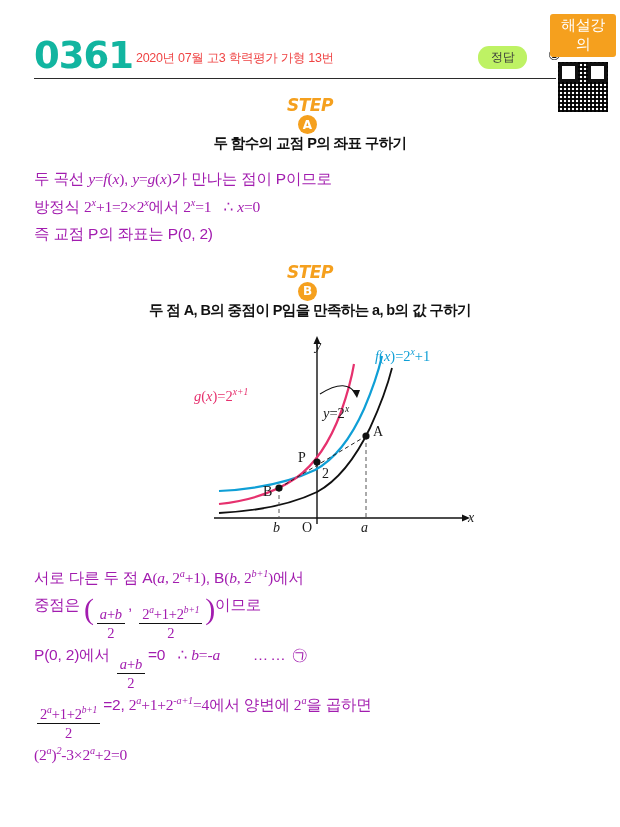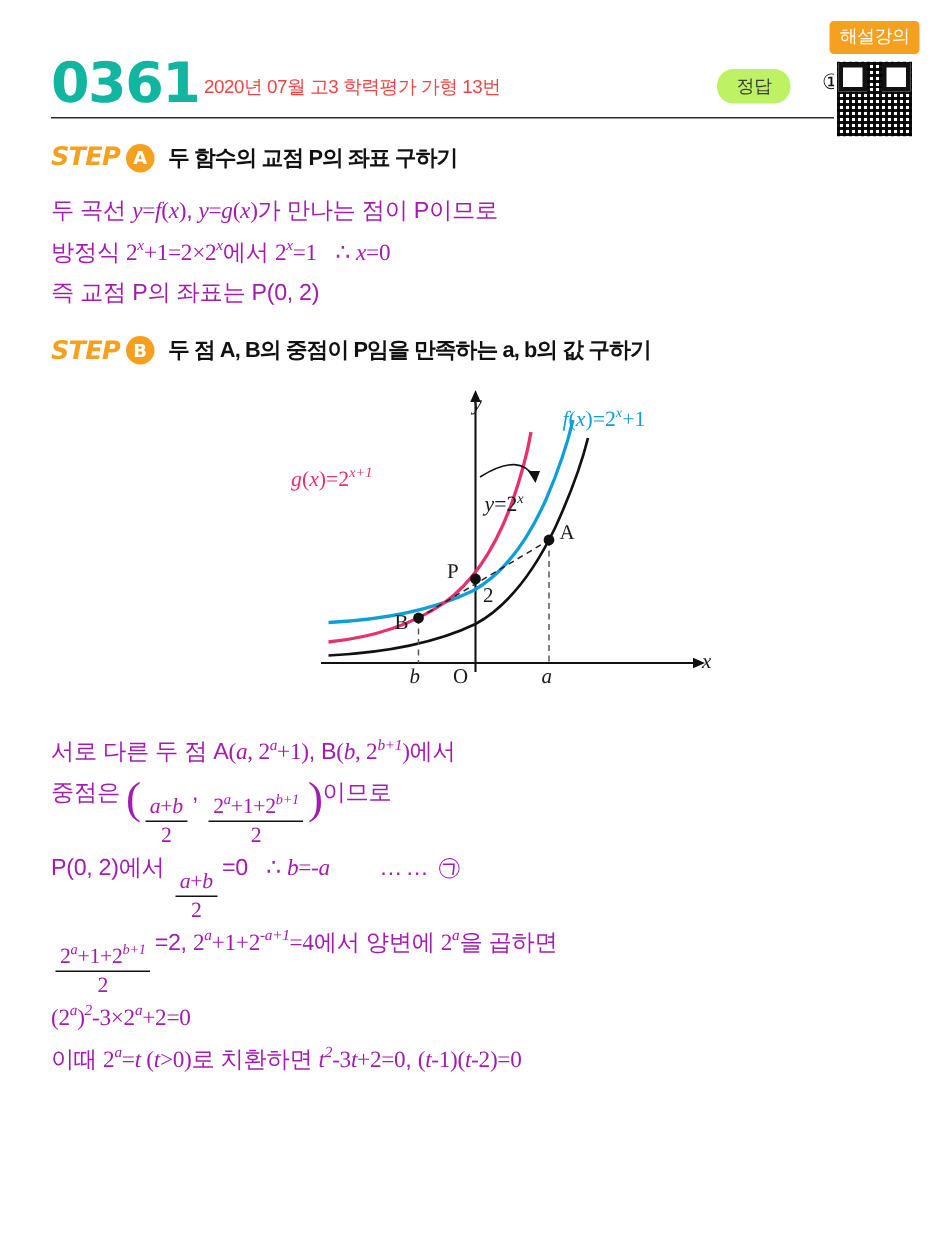--- a/index.html
+++ b/index.html
@@ -72,21 +72,21 @@
     left: 516px;
     top: 14px;
     width: 66px;
     text-align: center;
   }
   .qr-label {
     display: inline-block;
     background: #f5a01e;
     color: #fff;
     font-family: "Liberation Sans", sans-serif;
-    font-size: 12px;
+    font-size: 15px;
     padding: 2px 7px 3px;
     border-radius: 3px;
     letter-spacing: -0.4px;
   }
   .qr-code {
     margin: 3px auto 0;
     width: 50px;
     height: 50px;
     background:
       repeating-linear-gradient(90deg, #111 0 2px, #fff 2px 4px),
@@ -111,20 +111,21 @@
     border: 0;
     border-top: 1.6px solid #2b2b2b;
     margin: 0 0 16px 0;
   }
 
   
   .step {
     display: flex;
     align-items: center;
     margin: 14px 0 12px 0;
+    flex-direction: column;
   }
   .step-word {
     font-family: "DejaVu Sans", sans-serif;
     font-weight: bold;
     font-style: italic;
     font-size: 17px;
     color: #f5a01e;
     letter-spacing: -0.5px;
   }
   .step-badge {
@@ -323,18 +324,15 @@
         <span class="num">2<sup>a</sup>+1+2<sup>b+1</sup></span>
         <span class="den">2</span>
       </span>=2,
     <span class="m">2<sup>a</sup>+1+2<sup>-a+1</sup>=4</span>에서 양변에 <span class="m">2<sup>a</sup></span>을 곱하면
   </div>
 
   <div class="line">
     <span class="m">(2<sup>a</sup>)<sup>2</sup>-3×2<sup>a</sup>+2=0</span>
   </div>
 
-  <div class="line">
-    이때 <span class="m">2<sup>a</sup>=<i class="v">t</i> (<i class="v">t</i>&gt;0)</span>로 치환하면 <span class="m"><i class="v">t</i><sup>2</sup>-3<i class="v">t</i>+2=0</span>, <span class="m">(<i class="v">t</i>-1)(<i class="v">t</i>-2)=0</span>
-  </div>
 
 
 </div>
 
 </body></html>

